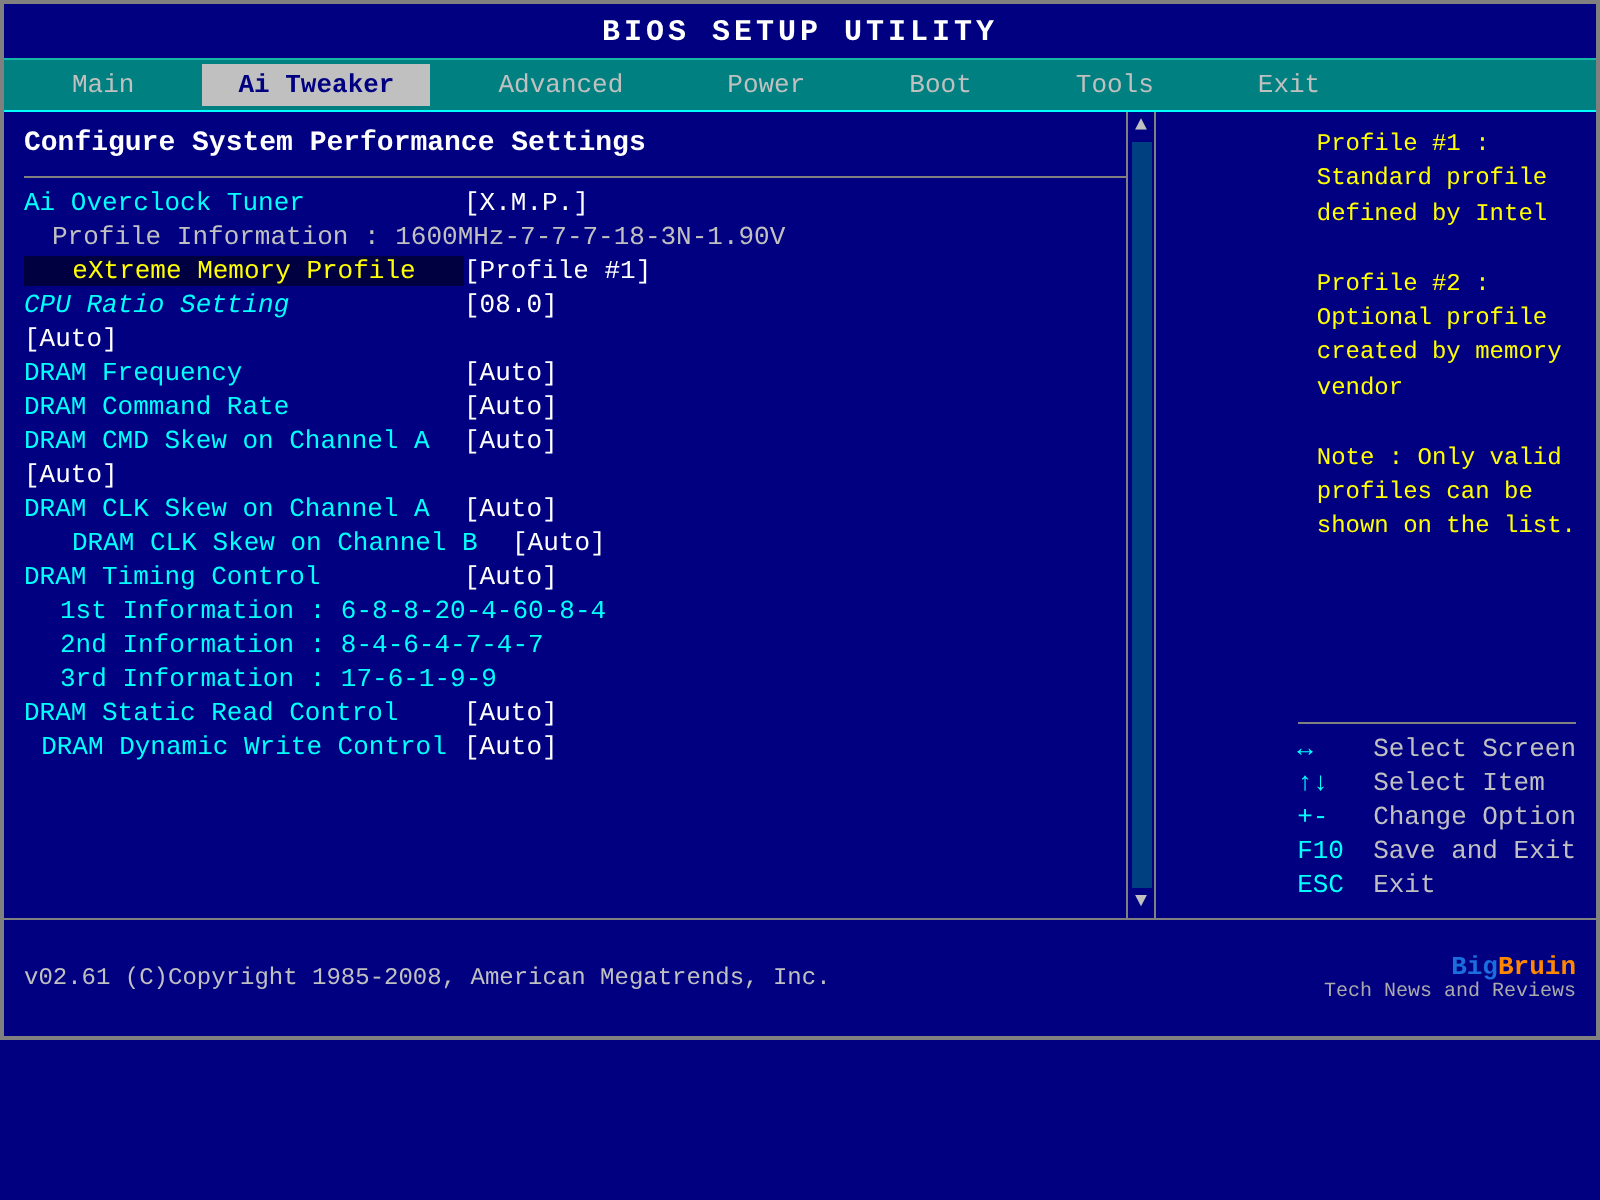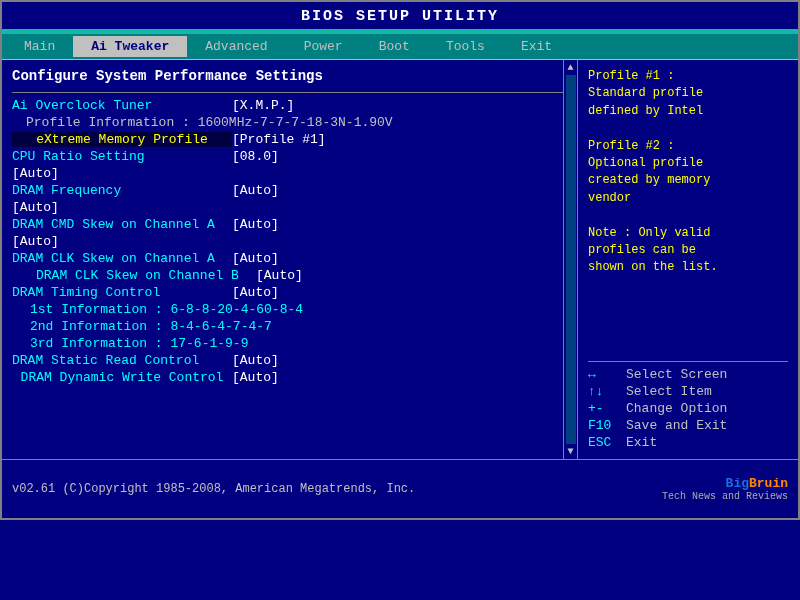--- a/index.html
+++ b/index.html
@@ -26,23 +26,24 @@
       text-align: center;
       padding: 6px 0 4px 0;
       font-size: 15px;
       font-weight: bold;
       letter-spacing: 2px;
     }
     .menu-bar {
       background: #008080;
       display: flex;
       flex-direction: row;
-      padding: 2px 4px;
-      border-top: 5px solid #14b8a6;
+      padding: 2px 16px;
+      border-top: 1px solid #14b8a6;
       border-bottom: 1px solid #00ffff;
+      gap: 16px;
     }
     .menu-item {
       color: #c0c0c0;
       padding: 3px 18px;
       cursor: pointer;
       font-size: 13px;
     }
     .menu-item.active {
       background: #c0c0c0;
       color: #000080;
@@ -61,20 +62,21 @@
       padding: 8px 10px;
       overflow: hidden;
       position: relative;
     }
     .right-panel {
       width: 220px;
       background: #000080;
       padding: 8px 10px;
       display: flex;
       flex-direction: column;
+      align-items: flex-end;
     }
     .section-title {
       color: #ffffff;
       font-size: 14px;
       font-weight: bold;
       margin-bottom: 8px;
     }
     .scroll-bar {
       position: absolute;
       right: 0;
@@ -202,31 +204,32 @@
             <span class="row-value">[X.M.P.]</span>
           </div>
           <div class="row">
             <span class="row-info">Profile Information : 1600MHz-7-7-7-18-3N-1.90V</span>
           </div>
           <div class="row">
             <span class="row-label highlight" style="min-width: 220px; text-align: center;">eXtreme Memory Profile</span>
             <span class="row-value">[Profile #1]</span>
           </div>
           <div class="row">
-            <span class="row-label" style="min-width: 220px;">CPU Ratio Setting</span>
+            <span class="row-label" style="min-width: 220px; font-style: italic;">CPU Ratio Setting</span>
             <span class="row-value">[08.0]</span>
           </div>
           <div class="row">
             <span class="row-value">[Auto]</span>
           </div>
           <div class="row">
             <span class="row-label" style="min-width: 220px;">DRAM Frequency</span>
             <span class="row-value">[Auto]</span>
           </div>
           <div class="row">
+            <span class="row-label" style="min-width: 220px;">DRAM Command Rate</span>
             <span class="row-value">[Auto]</span>
           </div>
           <div class="row">
             <span class="row-label" style="min-width: 220px;">DRAM CMD Skew on Channel A</span>
             <span class="row-value">[Auto]</span>
           </div>
           <div class="row">
             <span class="row-value">[Auto]</span>
           </div>
           <div class="row">

